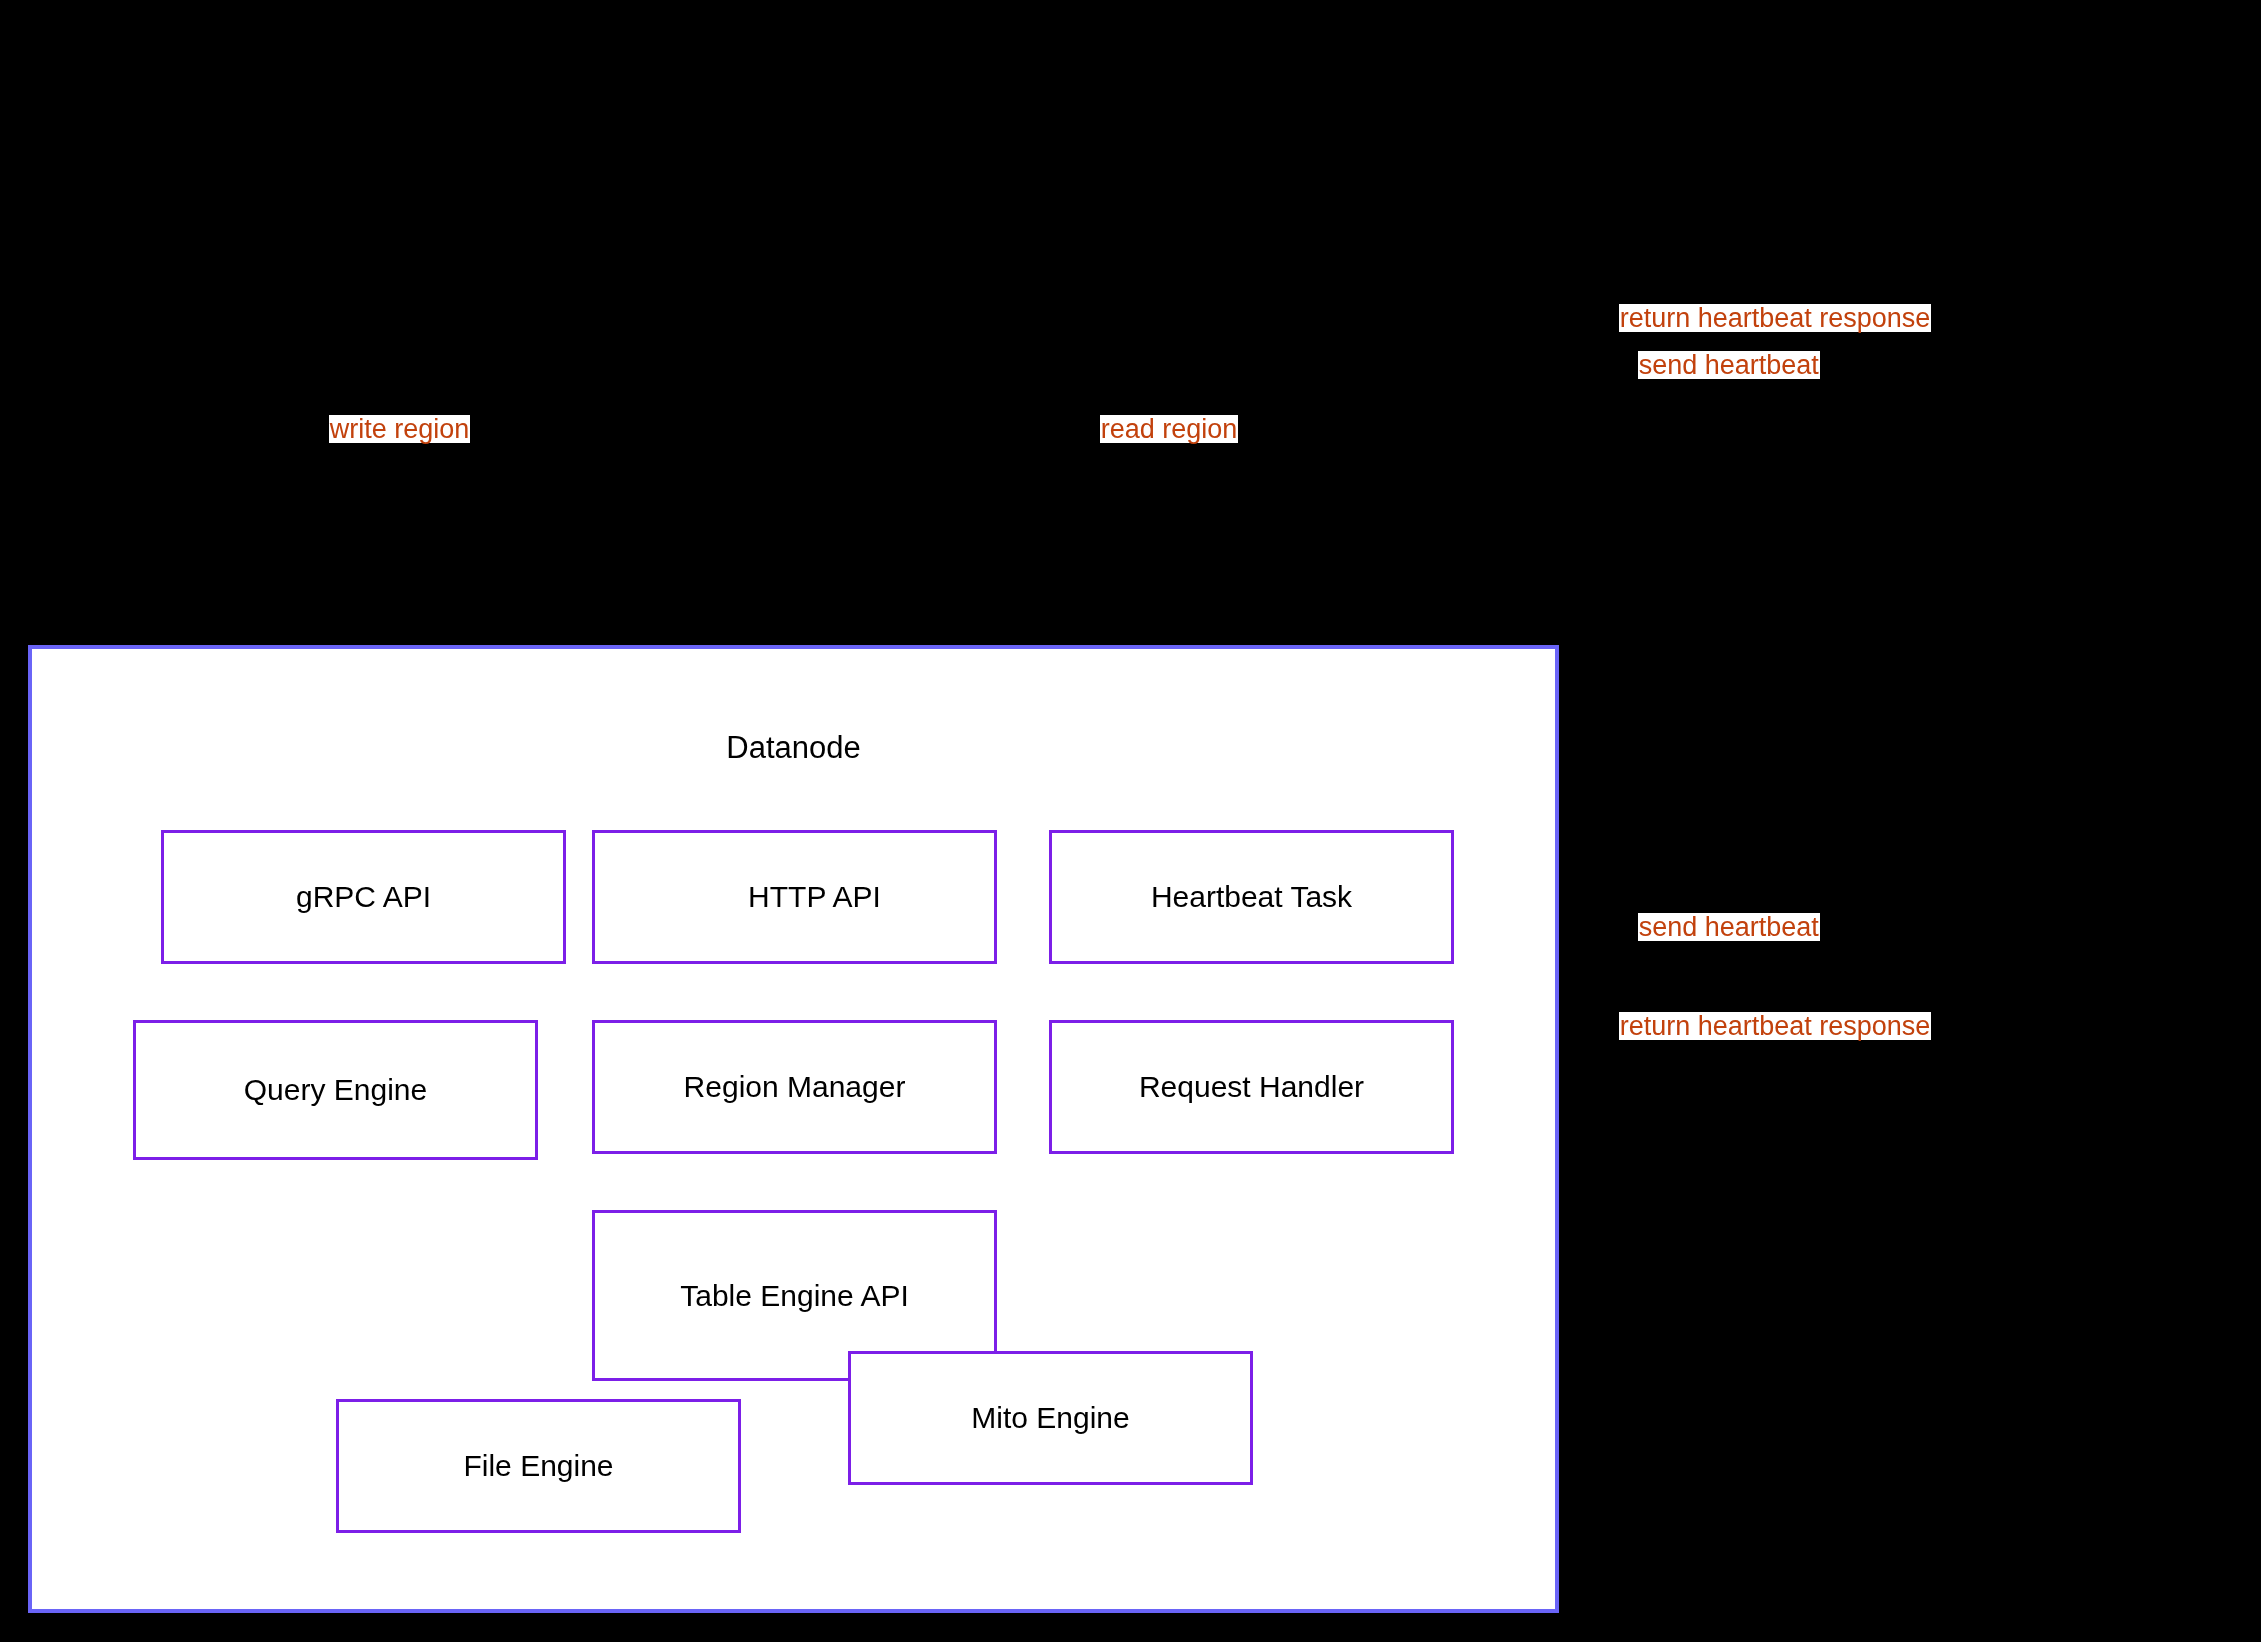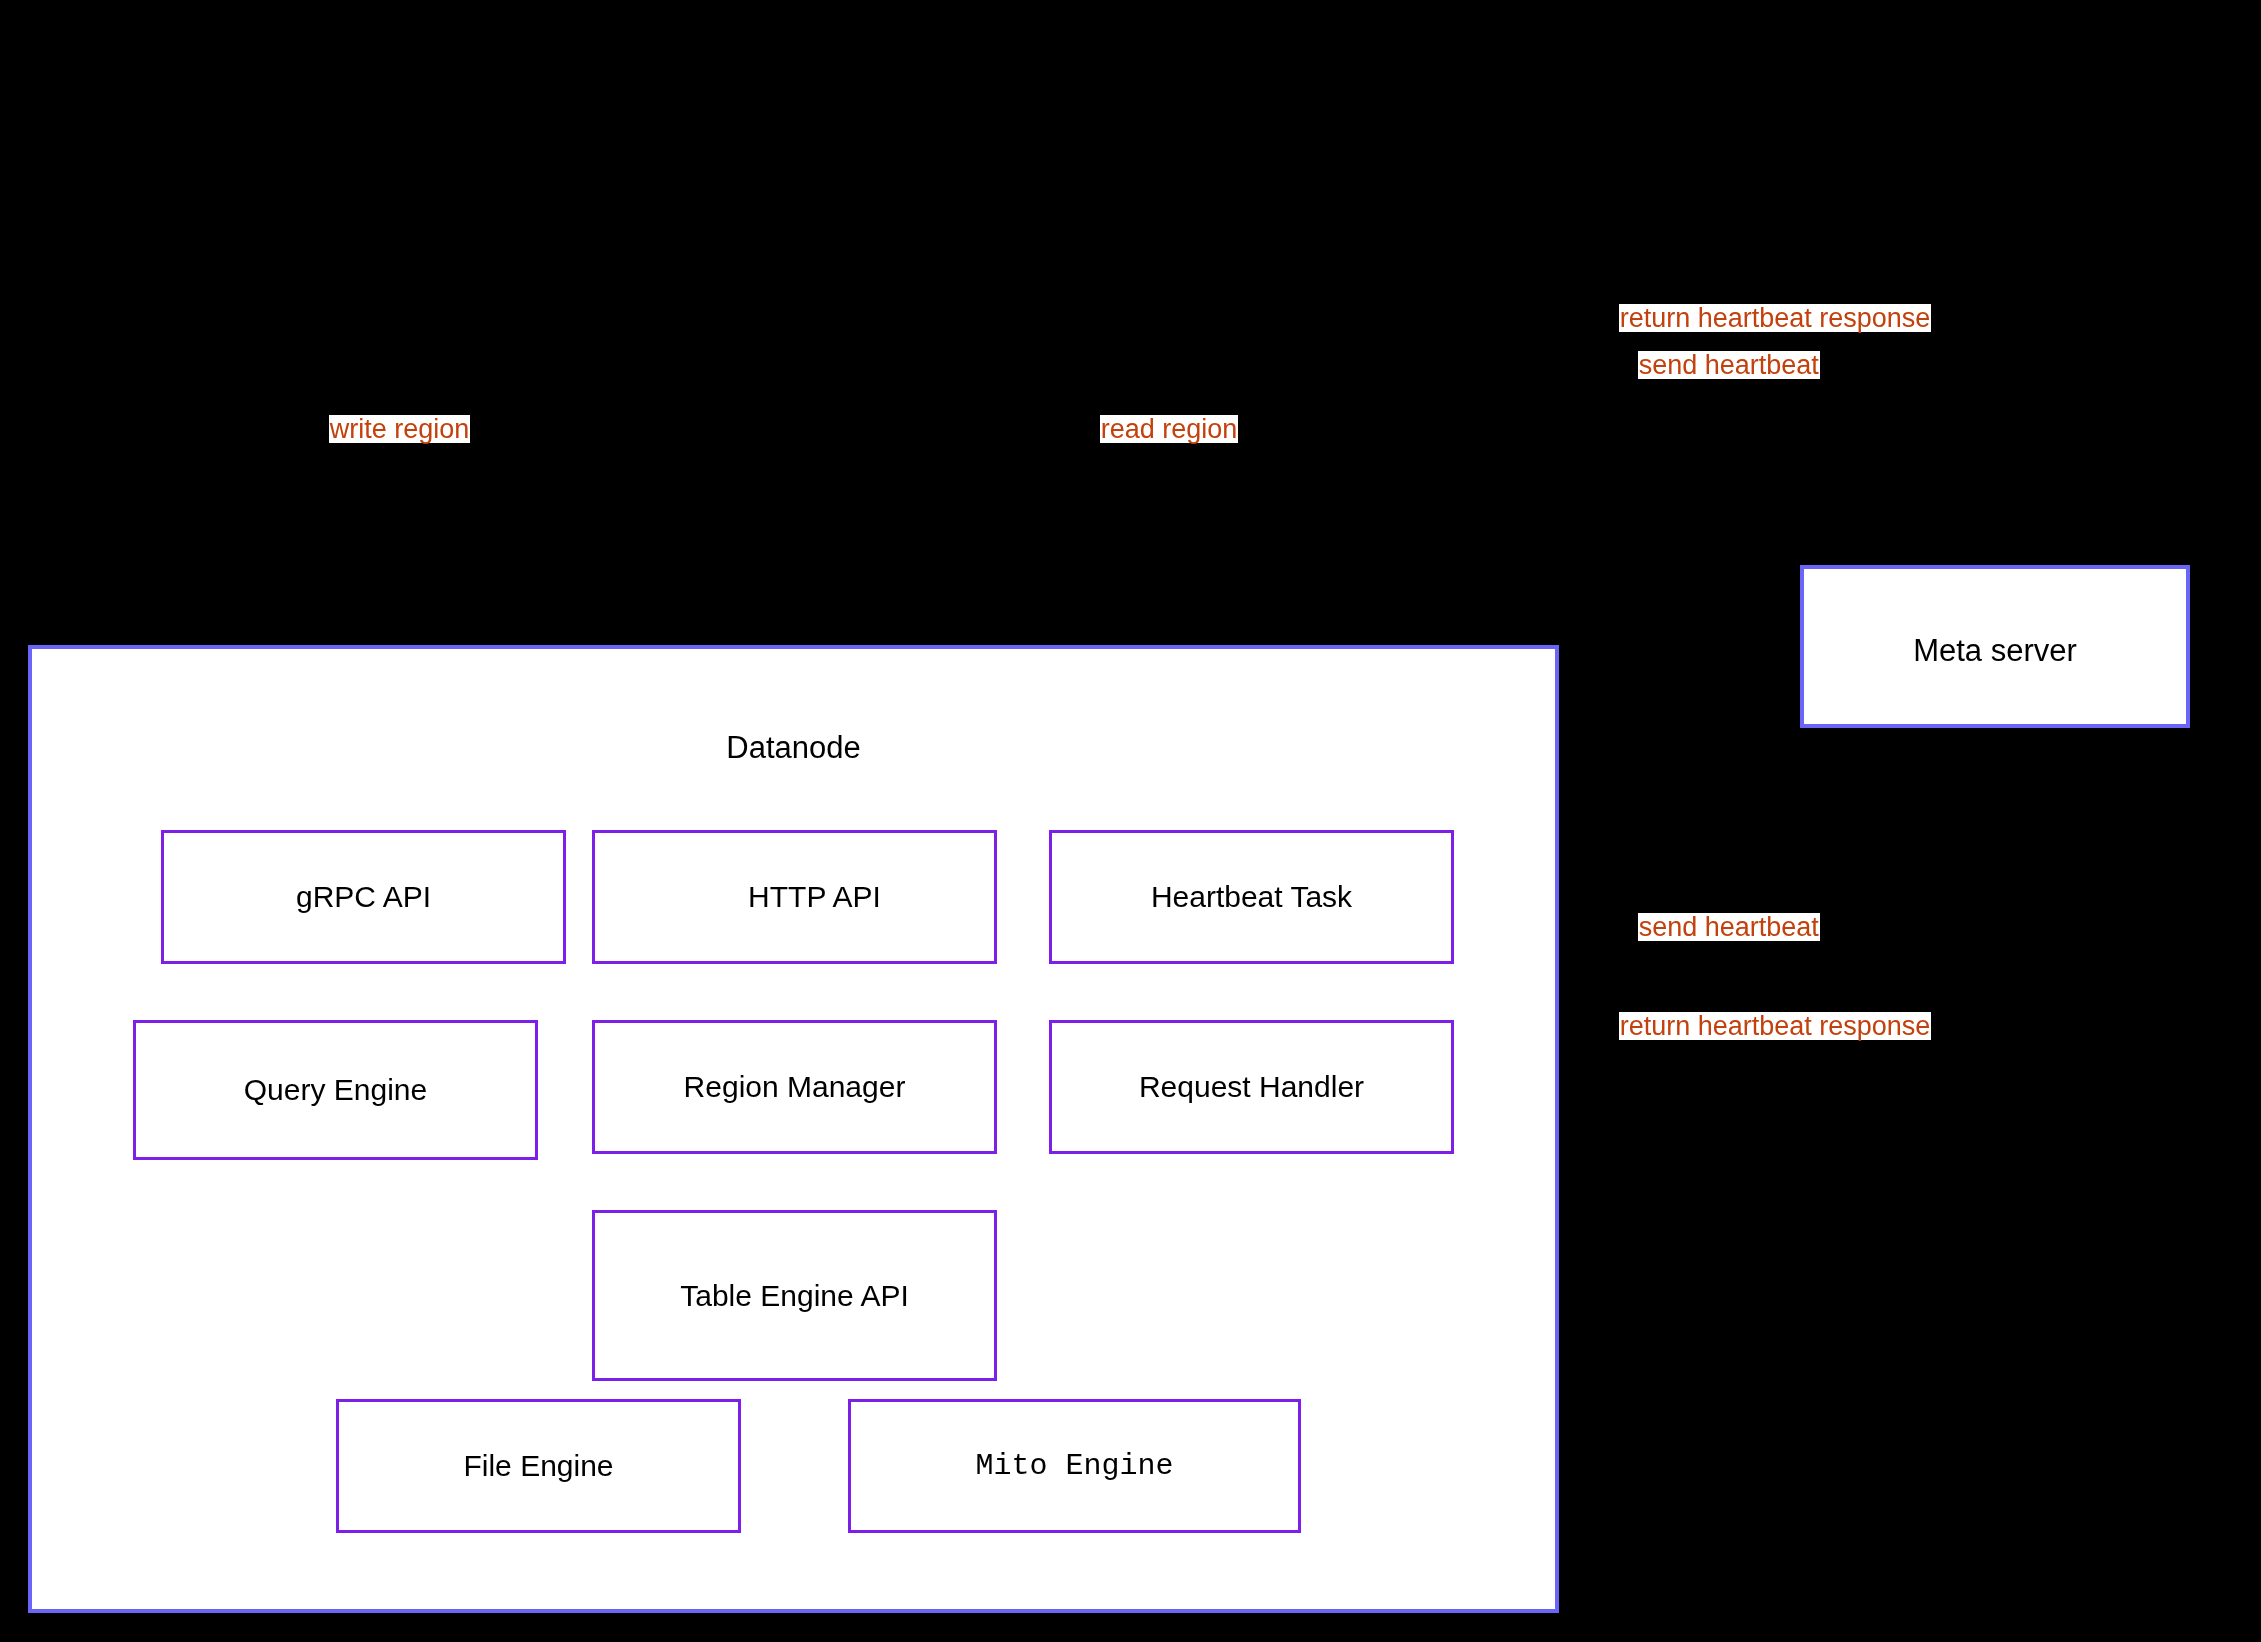--- a/index.html
+++ b/index.html
@@ -94,23 +94,20 @@
     <path class="conn" d="M 2930 840 L 2930 620 L 2660 620 L 2660 260 L 2322 260"></path>
     <polygon class="conn-head" points="2322,260 2352,248 2352,272"></polygon>
 
     <path class="conn" d="M 2165 1335 L 2420 1335 L 2420 1180 L 2790 1180 L 2790 1083"></path>
     <polygon class="conn-head" points="2790,1083 2778,1113 2802,1113"></polygon>
     <path class="conn" d="M 2930 1083 L 2930 1260 L 2330 1260 L 2330 1450 L 2165 1450"></path>
     <polygon class="conn-head" points="2165,1450 2195,1438 2195,1462"></polygon>
   </svg>
 
 
-  <div class="outer-box" style="left:1800px; top:565px; width:390px; height:163px;">
-    <div class="outer-title" style="top:65px;">Meta server</div>
-  </div>
 
   <div class="outer-box" style="left:28px; top:645px; width:1531px; height:968px;">
     <div class="outer-title" style="top:82px;">Datanode</div>
   </div>
 
   <div class="inner-box" style="left:133px; top:830px; width:405px; height:134px;margin-left:28px;">
     <span>gRPC API</span>
   </div>
 
   <div class="inner-box" style="left:592px; top:830px; width:405px; height:134px;padding-left:40px;">
@@ -134,21 +131,21 @@
   </div>
 
   <div class="inner-box" style="left:592px; top:1210px; width:405px; height:171px;">
     <span>Table Engine API</span>
   </div>
 
   <div class="inner-box" style="left:336px; top:1399px; width:405px; height:134px;">
     <span>File Engine</span>
   </div>
 
-  <div class="inner-box" style="left:848px; top:1399px; width:453px; height:134px;font-family:Liberation Mono, monospace;">
+  <div class="inner-box" style="left:848px; top:1351px; width:405px; height:134px;">
     <span>Mito Engine</span>
   </div>
 
   <div class="edge-label" style="left:329px; top:415px;">write region</div>
 
   <div class="edge-label" style="left:1100px; top:415px;">read region</div>
 
   <div class="edge-label" style="left:1619px; top:304px;">return heartbeat response</div>
 
   <div class="edge-label" style="left:1638px; top:351px;">send heartbeat</div>

